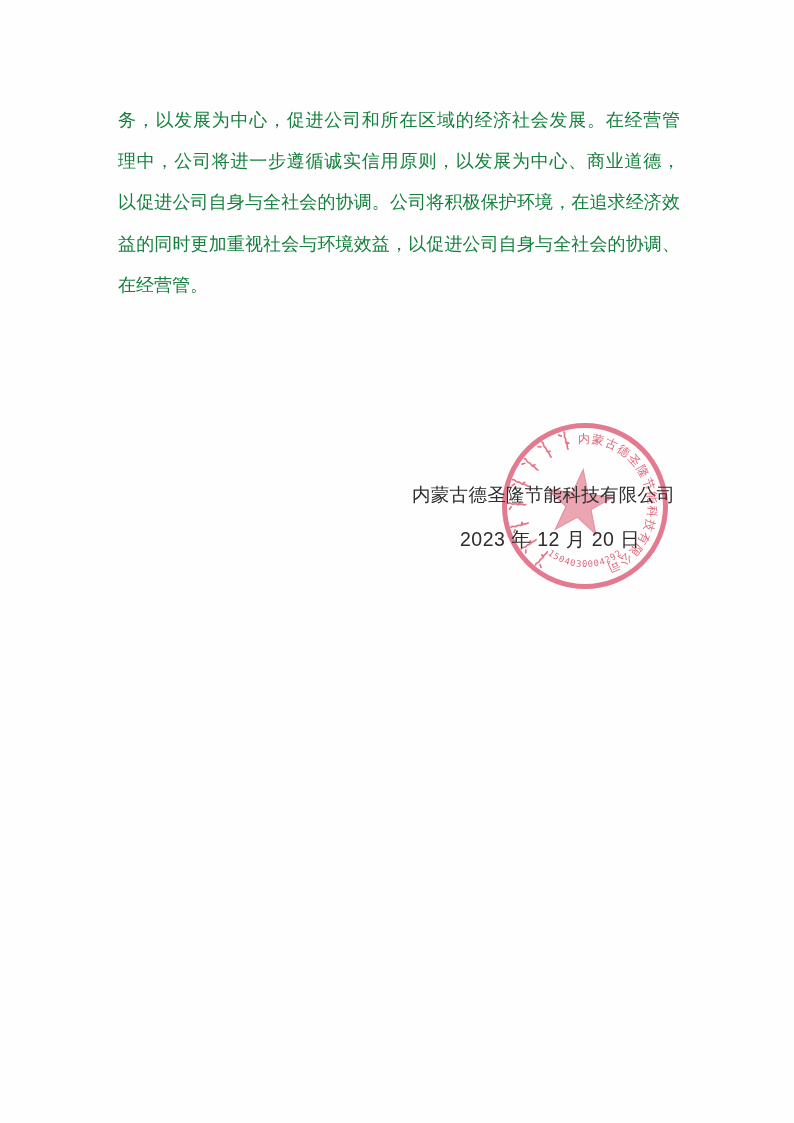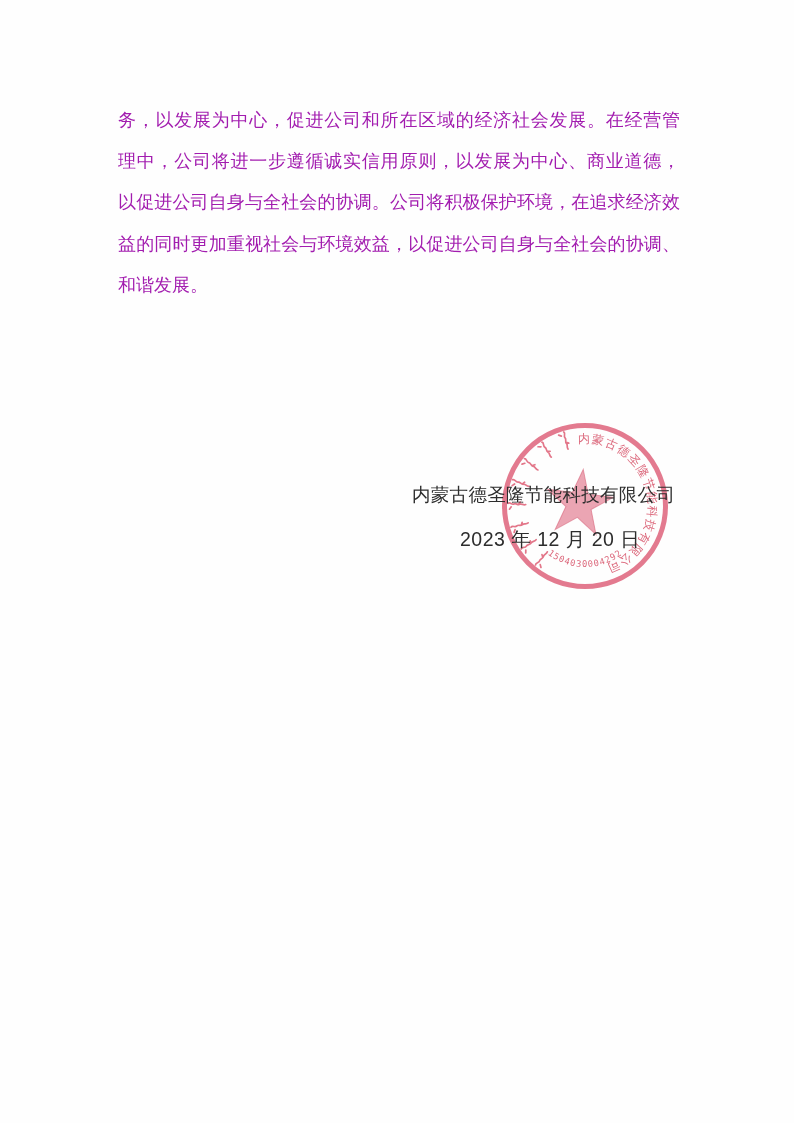--- a/index.html
+++ b/index.html
@@ -11,21 +11,21 @@
     overflow:hidden;
     font-family:"Liberation Serif","DejaVu Serif",serif;
     color:#2e2e2e;
   }
   .body-text{
     position:absolute;
     left:118px;top:100px;
     width:562px;
     font-size:18px;
     line-height:41.2px;
-    color:#a21caf;
+    color:#15803d;
   }
   .body-text .line{
     text-align:justify;
     text-align-last:justify;
     text-justify:inter-character;
     height:41.2px;
     overflow:hidden;
   }
   .body-text .line.last{
     text-align-last:left;
@@ -62,21 +62,21 @@
 </head>
 <body>
 
 <div class="page">
 
   <div class="body-text">
     <div class="line">务，以发展为中心，促进公司和所在区域的经济社会发展。在经营管</div>
     <div class="line">理中，公司将进一步遵循诚实信用原则，以发展为中心、商业道德，</div>
     <div class="line">以促进公司自身与全社会的协调。公司将积极保护环境，在追求经济效</div>
     <div class="line">益的同时更加重视社会与环境效益，以促进公司自身与全社会的协调、</div>
-    <div class="line last">和谐发展。</div>
+    <div class="line last">在经营管。</div>
   </div>
 
   <div class="stamp">
     <svg viewBox="0 0 176 176" xmlns="http://www.w3.org/2000/svg">
       <defs>
         <path id="arcTop" d="M 80.3 25.4 A 63 63 0 0 1 107.5 147.9" fill="none"></path>
         <path id="arcBottom" d="M 50.4 136.1 A 61 61 0 0 0 125.6 136.1" fill="none"></path>
         <path id="mw" d="M0 0 c1.8 2.2 -1.8 3.6 -0.4 6 c1.2 2 -1.4 3.4 -0.2 5.8 c1.2 2 -1.2 3.4 0 5.9 m-2.8 -14.4 l-2.4 -1.7 m5.2 9 l2.3 1.5" fill="none" stroke="#da5069" stroke-width="1.7" stroke-linecap="round" opacity="0.85"></path>
       </defs>
 

